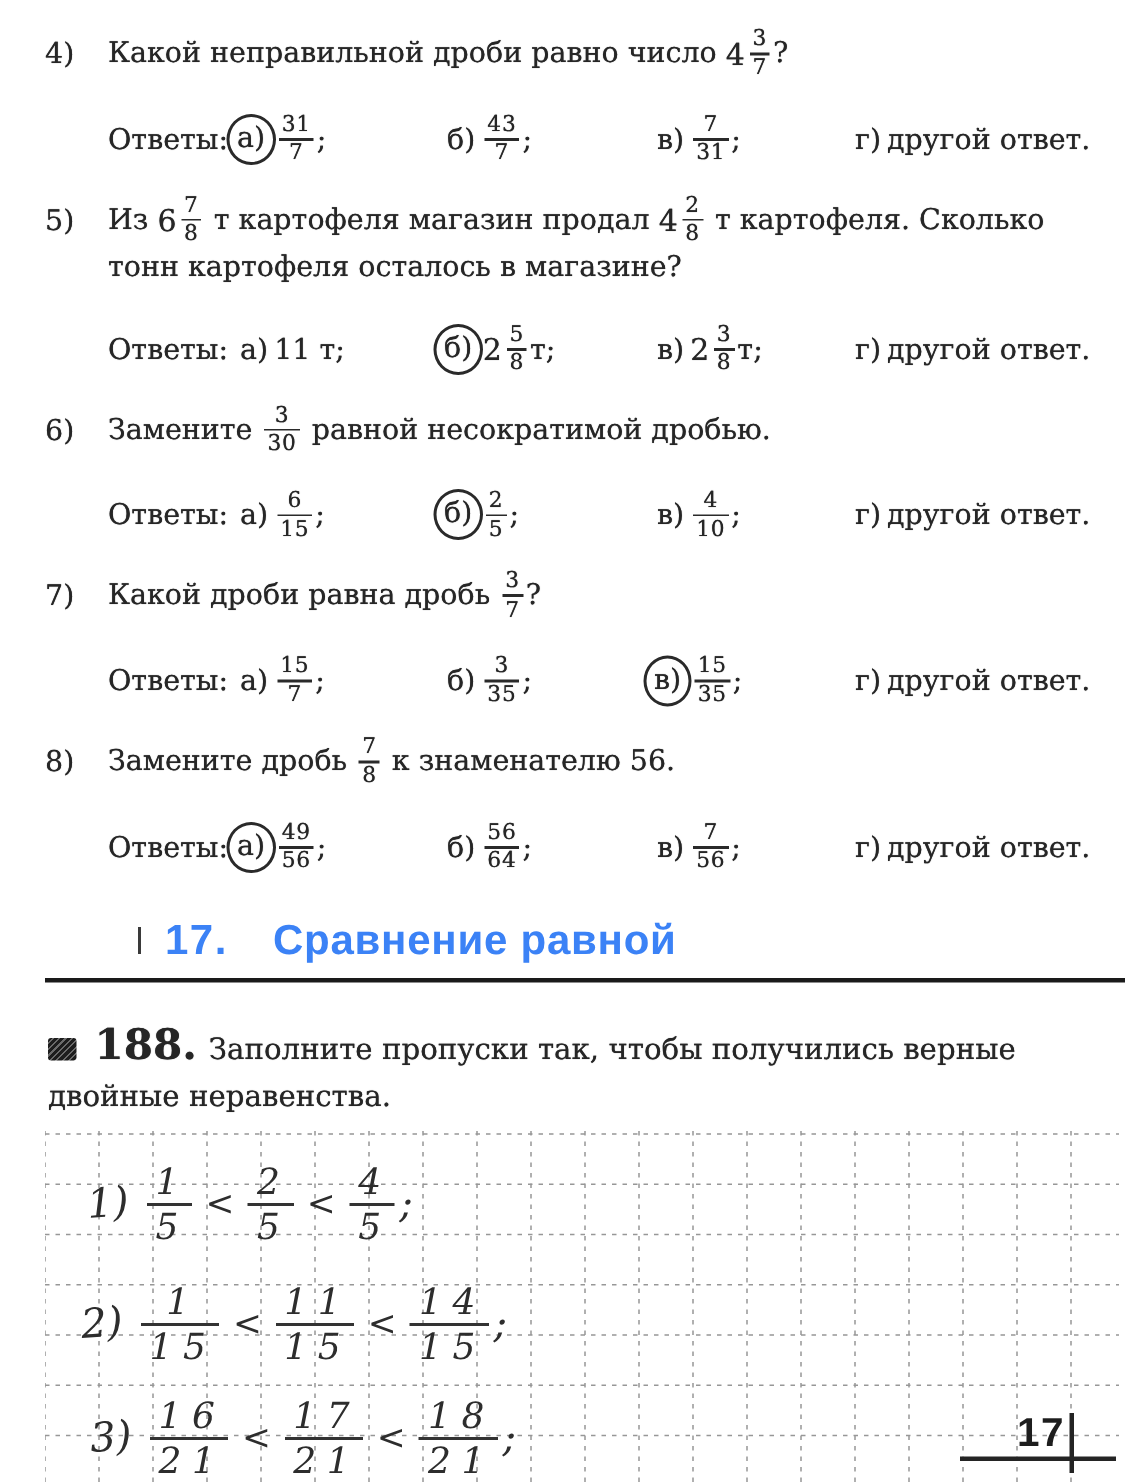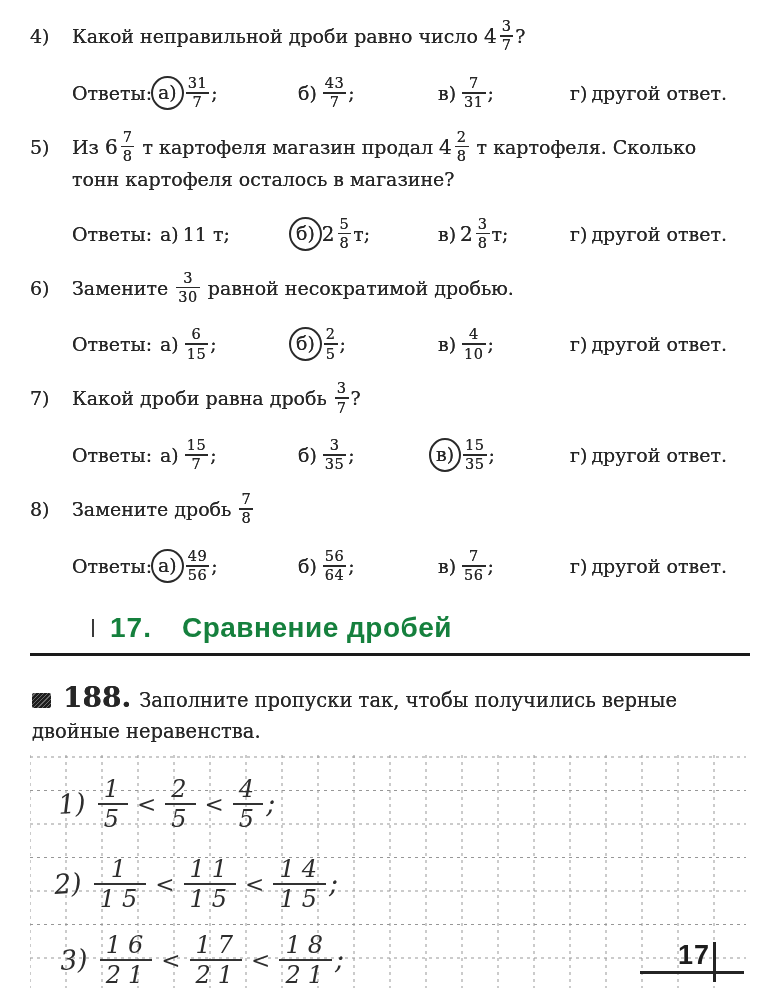--- a/index.html
+++ b/index.html
@@ -46,21 +46,21 @@
   }
   .frac .fn, .frac .fd { font-size:14.5px; padding:0 2px; letter-spacing:.5px; }
   .frac .fbar { align-self:stretch; height:1.7px; background:#2a2a2a; margin:1.5px 0; }
   .mixed { display:inline-flex; align-items:center; vertical-align:middle; }
   .mixed .mw { font-size:20px; margin-right:1px; }
   
   .section-heading {
     display:flex; align-items:center; gap:16px;
     margin:22px 0 0 62px;
     font-family:"Liberation Sans", sans-serif;
-    font-weight:bold; font-size:28px; color:#15803d;
+    font-weight:bold; font-size:28px; color:#3b82f6;
   }
   .heading-tick { width:2px; height:18px; background:#3a3a3a; }
   .heading-num { letter-spacing:1px; }
   .heading-title { margin-left:14px; letter-spacing:.5px; }
   .heading-rule { height:3px; background:#1a1a1a; margin:9px -4px 0 0; }
   
   .exercise { margin-top:22px; font-size:19.5px; line-height:1.45; padding-left:2px; text-shadow:0 0 .5px #3a3a3a; }
   .exercise-icon {
     display:inline-block; width:19px; height:15px;
     background:repeating-linear-gradient(135deg,#1d1d1d 0 2px,#6b6b6b 2px 3px);
@@ -286,21 +286,21 @@
           </span>
         </div>
       </div>
       <div class="problem">
         <div class="q-row">
           <span class="p-num">8)</span>
           <span class="q-text"><span class="txt">Замените дробь </span><span class="frac">
               <span class="fn">7</span>
               <span class="fbar"></span>
               <span class="fd">8</span>
-            </span></span>
+            </span><span class="txt"> к знаменателю 56.</span></span>
         </div>
         <div class="a-row">
           <span class="a-label">Ответы:</span>
           <span class="option">
             <span class="opt-key circled">а)</span>
             <span class="frac">
               <span class="fn">49</span>
               <span class="fbar"></span>
               <span class="fd">56</span>
             </span>
@@ -328,21 +328,21 @@
             <span class="opt-key">г)</span>
             <span class="txt">другой ответ.</span>
           </span>
         </div>
       </div>
     </div>
 
   <div class="section-heading">
     <span class="heading-tick"></span>
     <span class="heading-num">17.</span>
-    <span class="heading-title">Сравнение дробей</span>
+    <span class="heading-title">Сравнение равной</span>
   </div>
   <div class="heading-rule"></div>
 
   <div class="exercise">
     <span class="exercise-icon"></span><span class="exercise-num">188.</span><span class="exercise-text">Заполните пропуски так, чтобы получились верные двойные неравенства.</span>
   </div>
 
   <div class="grid-wrap">
     <svg id="grid-svg" width="716" height="238">
         <line x1="0" y1="0" x2="0" y2="238" stroke="#979797" stroke-width="1" stroke-dasharray="3,4"></line>

